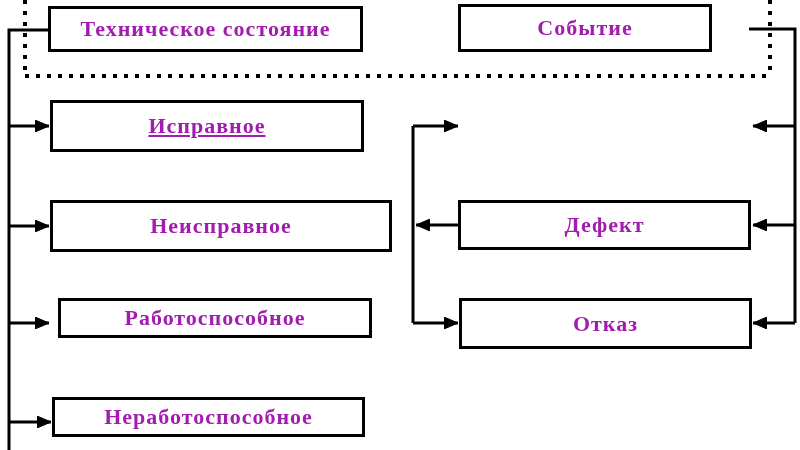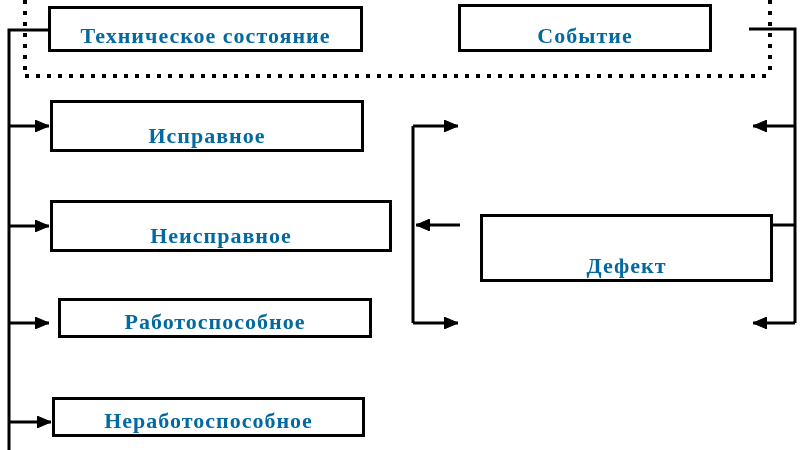--- a/index.html
+++ b/index.html
@@ -21,39 +21,39 @@
     top: 0;
     width: 800px;
     height: 450px;
   }
   .node {
     position: absolute;
     box-sizing: border-box;
     border: 3px solid #000000;
     background: #ffffff;
     display: flex;
-    align-items: flex-end;
+    align-items: center;
     justify-content: center;
     font-weight: bold;
     font-size: 22px;
     letter-spacing: 1px;
-    color: #0369a1;
+    color: #a21caf;
     white-space: nowrap;
   }
   
   .n-tech   { left: 48px;  top: 6px;   width: 315px; height: 46px; }
   .n-event  { left: 458px; top: 4px;   width: 254px; height: 48px; }
   
-  .n-serviceable   { left: 50px; top: 100px; width: 314px; height: 52px; }
+  .n-serviceable   { left: 50px; top: 100px; width: 314px; height: 52px; text-decoration: underline; }
   .n-faulty        { left: 50px; top: 200px; width: 342px; height: 52px; }
   .n-operable      { left: 58px; top: 298px; width: 314px; height: 40px; }
   .n-inoperable    { left: 52px; top: 397px; width: 313px; height: 40px; }
   
   .n-damage  { left: 459px; top: 100px; width: 293px; height: 52px; }
-  .n-defect  { left: 480px; top: 200px; width: 293px; height: 68px; margin-top: 14px; }
+  .n-defect  { left: 458px; top: 200px; width: 293px; height: 50px; }
   .n-failure { left: 459px; top: 298px; width: 293px; height: 51px; }
 
   .wires path, .wires line { stroke: #000000; }
   .solid-wire  { stroke-width: 3; fill: none; }
   .dotted-wire { stroke-width: 4; fill: none; stroke-dasharray: 4 7; }
   .arrowhead   { fill: #000000; }
 </style>
 </head>
 <body>
 
@@ -111,14 +111,17 @@
   <div class="node n-operable">
     <span>Работоспособное</span>
   </div>
   <div class="node n-inoperable">
     <span>Неработоспособное</span>
   </div>
 
   <div class="node n-defect">
     <span>Дефект</span>
   </div>
+  <div class="node n-failure">
+    <span>Отказ</span>
+  </div>
 
 </div>
 
 </body></html>

